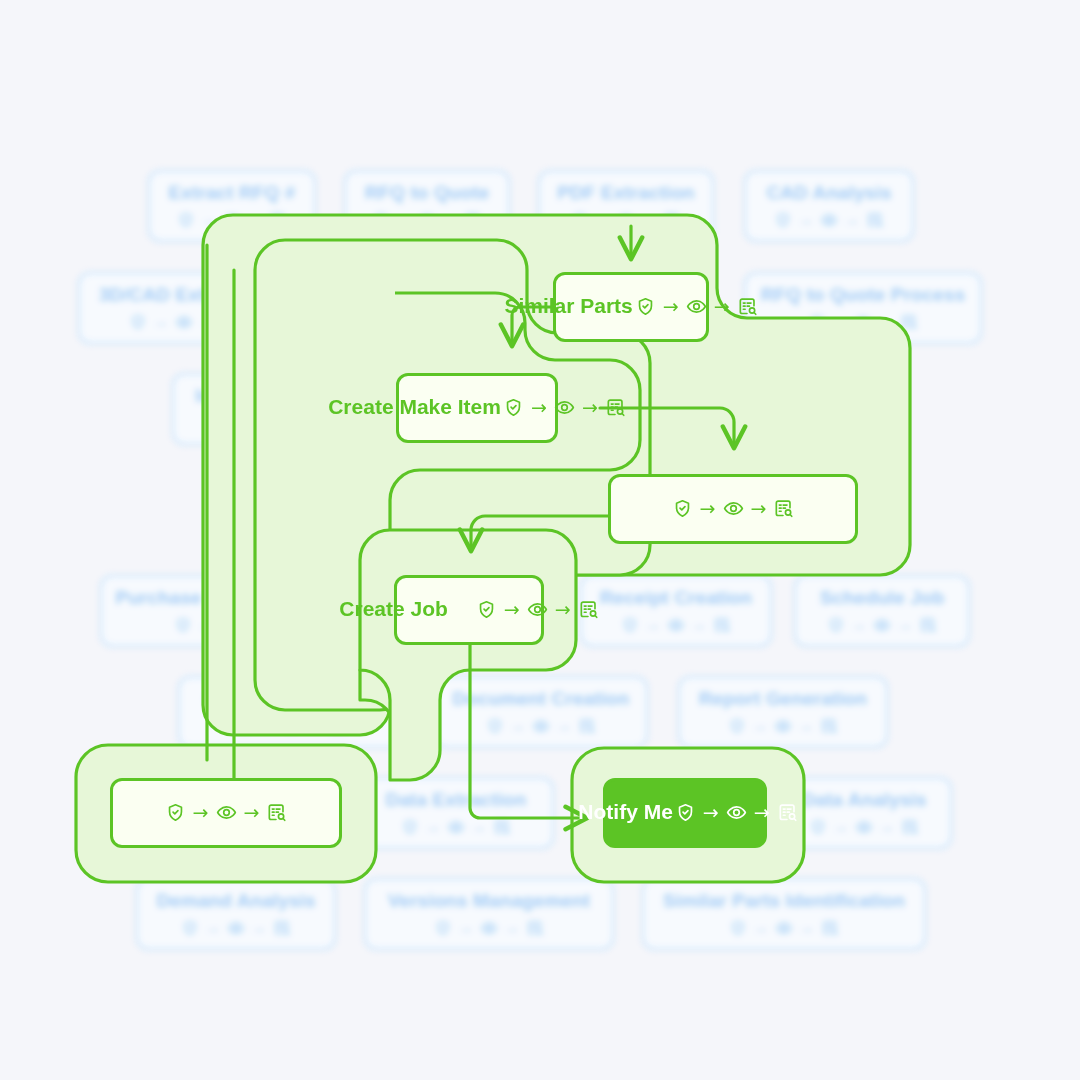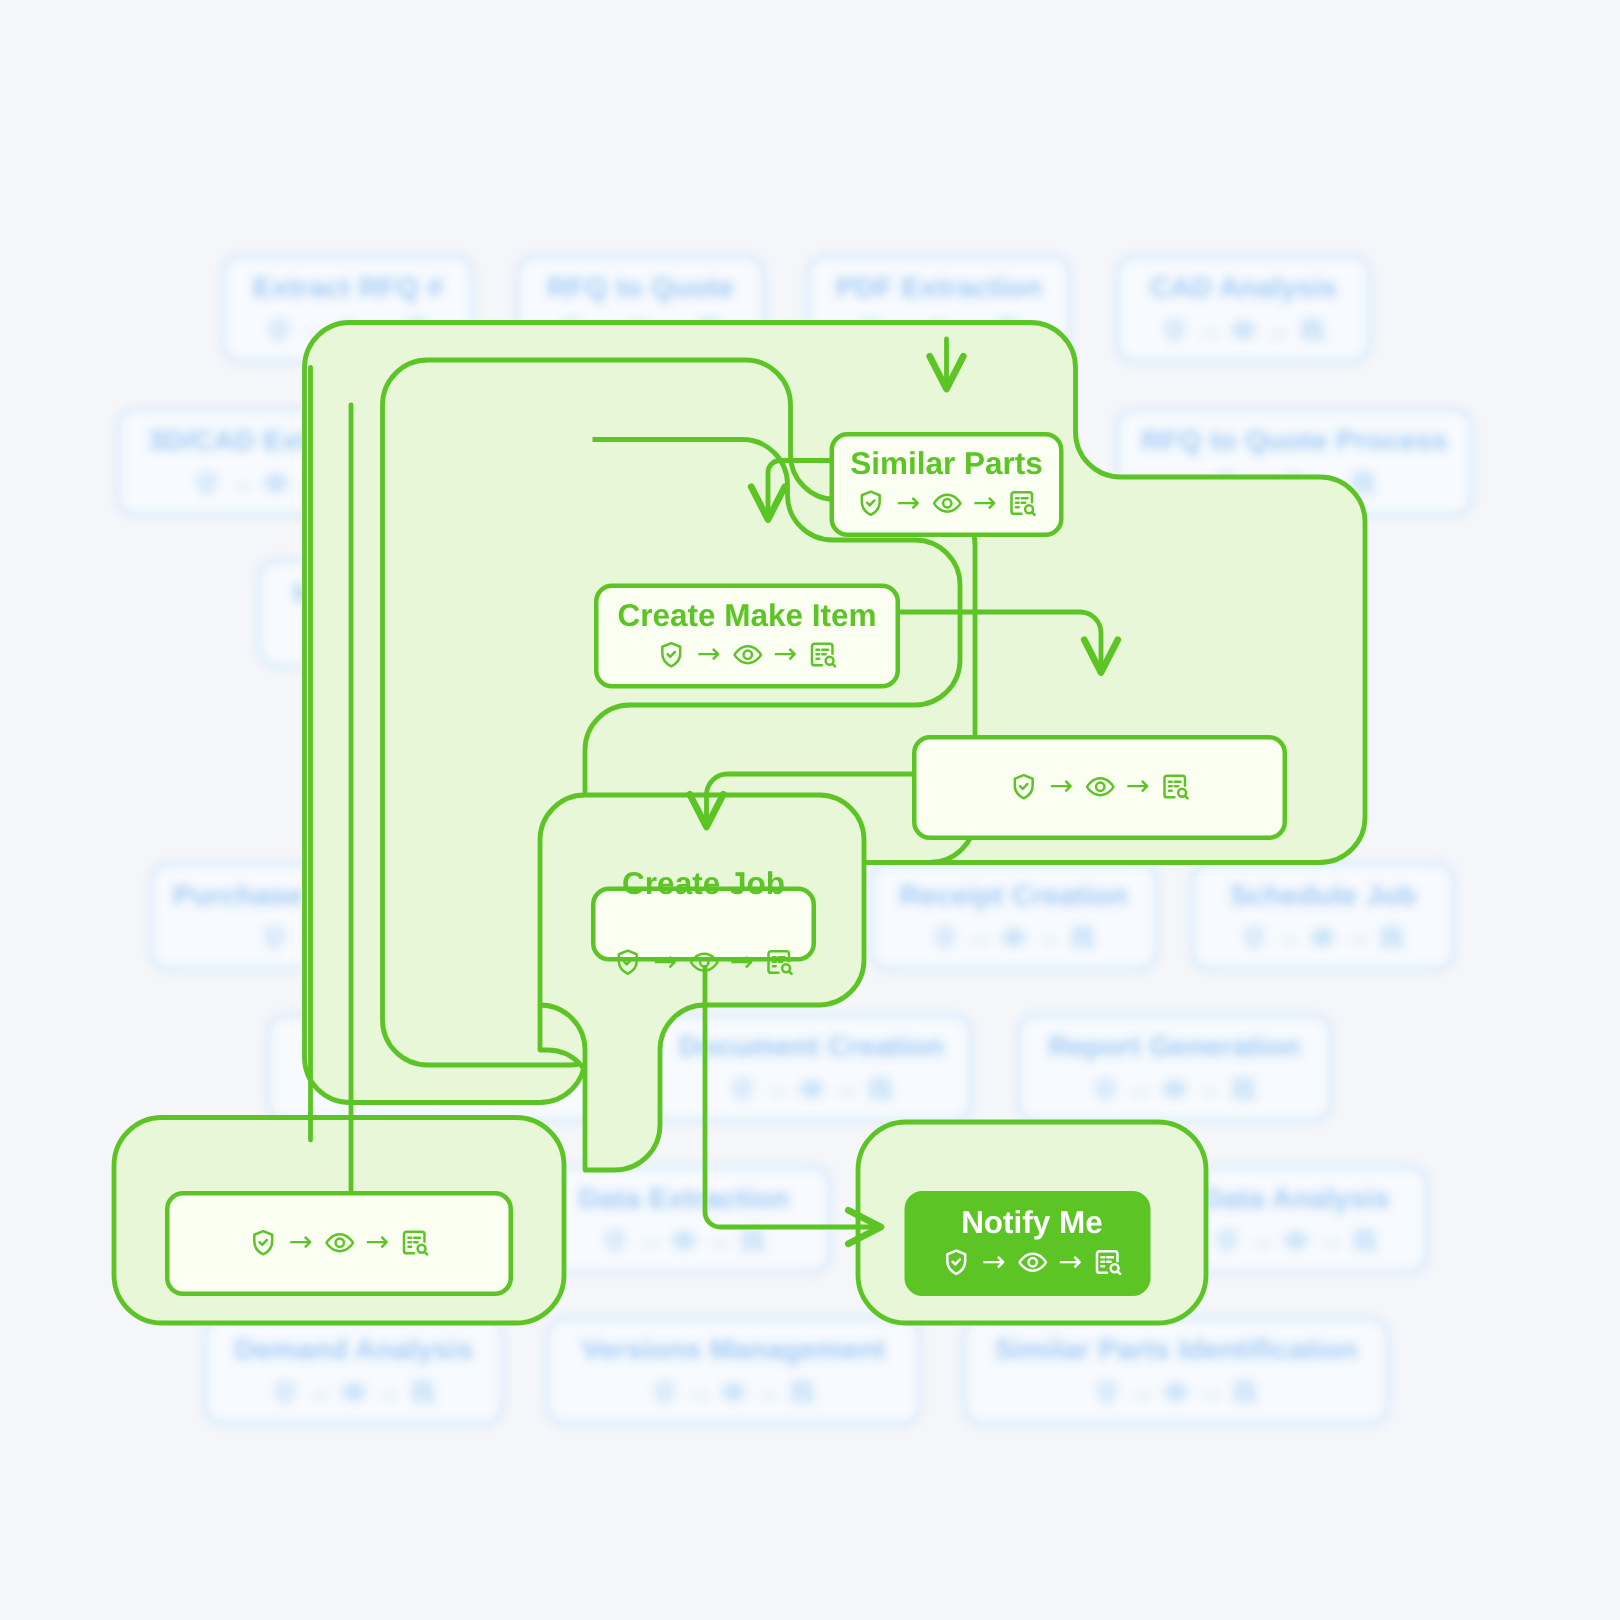--- a/index.html
+++ b/index.html
@@ -69,26 +69,25 @@
   }
 
   
   .node {
     position: absolute;
     box-sizing: border-box;
     border: 3px solid #5cc425;
     border-radius: 12px;
     background: #fbfff2;
     display: flex;
-    flex-direction: column;
+    flex-direction: row;
     align-items: center;
     justify-content: center;
     padding: 9px 18px 11px 18px;
     gap: 2px;
-    margin-top: 16px;
   }
   .node.filled {
     background: #5cc425;
     border-color: #5cc425;
     padding-left: 24px;
   }
   .node-title {
     color: #5cc425;
     font-size: 21px;
     font-weight: 700;
@@ -791,21 +790,21 @@
               <svg viewBox="0 0 24 24" width="21" height="21" fill="none" stroke="currentColor" stroke-width="1.9" stroke-linecap="round" stroke-linejoin="round">
                 <path d="M19.4 11.2V5.6a2 2 0 0 0-2-2H5.8a2 2 0 0 0-2 2v12.4a2 2 0 0 0 2 2h5.6"></path>
                 <path d="M7.2 8.1h2.1M7.2 11.6h2.1M7.2 15.1h2.1"></path>
                 <path d="M11.6 8.1h4.4M11.6 11.6h2.6"></path>
                 <circle cx="17.2" cy="16.6" r="3"></circle>
                 <path d="M19.5 18.9 21.4 20.9"></path>
               </svg>
             </span>
           </div>
         </div>
-        <div class="node" style="left: 396px; top: 373px; width: 204px; height: 70px;">
+        <div class="node" style="left: 396px; top: 373px; width: 162px; height: 70px;">
           <div class="node-title">Create Make Item</div>
           <div class="node-icons">
             <span>
               <svg viewBox="0 0 24 24" width="21" height="21" fill="none" stroke="currentColor" stroke-width="1.9" stroke-linecap="round" stroke-linejoin="round">
                 <path d="M12 3.2 5.2 5.9v5.2c0 4.4 2.9 7.9 6.8 9.7 3.9-1.8 6.8-5.3 6.8-9.7V5.9Z"></path>
                 <path d="M9.2 11.6l2 2 3.6-3.7"></path>
               </svg>
             </span>
             <span class="arrow-glyph">→</span>
             <span>
@@ -846,21 +845,21 @@
               <svg viewBox="0 0 24 24" width="21" height="21" fill="none" stroke="currentColor" stroke-width="1.9" stroke-linecap="round" stroke-linejoin="round">
                 <path d="M19.4 11.2V5.6a2 2 0 0 0-2-2H5.8a2 2 0 0 0-2 2v12.4a2 2 0 0 0 2 2h5.6"></path>
                 <path d="M7.2 8.1h2.1M7.2 11.6h2.1M7.2 15.1h2.1"></path>
                 <path d="M11.6 8.1h4.4M11.6 11.6h2.6"></path>
                 <circle cx="17.2" cy="16.6" r="3"></circle>
                 <path d="M19.5 18.9 21.4 20.9"></path>
               </svg>
             </span>
           </div>
         </div>
-        <div class="node" style="left: 394px; top: 575px; width: 150px; height: 50px; gap: 28px;">
+        <div class="node" style="left: 394px; top: 575px; width: 150px; height: 70px; gap: 28px;">
           <div class="node-title">Create Job</div>
           <div class="node-icons">
             <span>
               <svg viewBox="0 0 24 24" width="21" height="21" fill="none" stroke="currentColor" stroke-width="1.9" stroke-linecap="round" stroke-linejoin="round">
                 <path d="M12 3.2 5.2 5.9v5.2c0 4.4 2.9 7.9 6.8 9.7 3.9-1.8 6.8-5.3 6.8-9.7V5.9Z"></path>
                 <path d="M9.2 11.6l2 2 3.6-3.7"></path>
               </svg>
             </span>
             <span class="arrow-glyph">→</span>
             <span>

